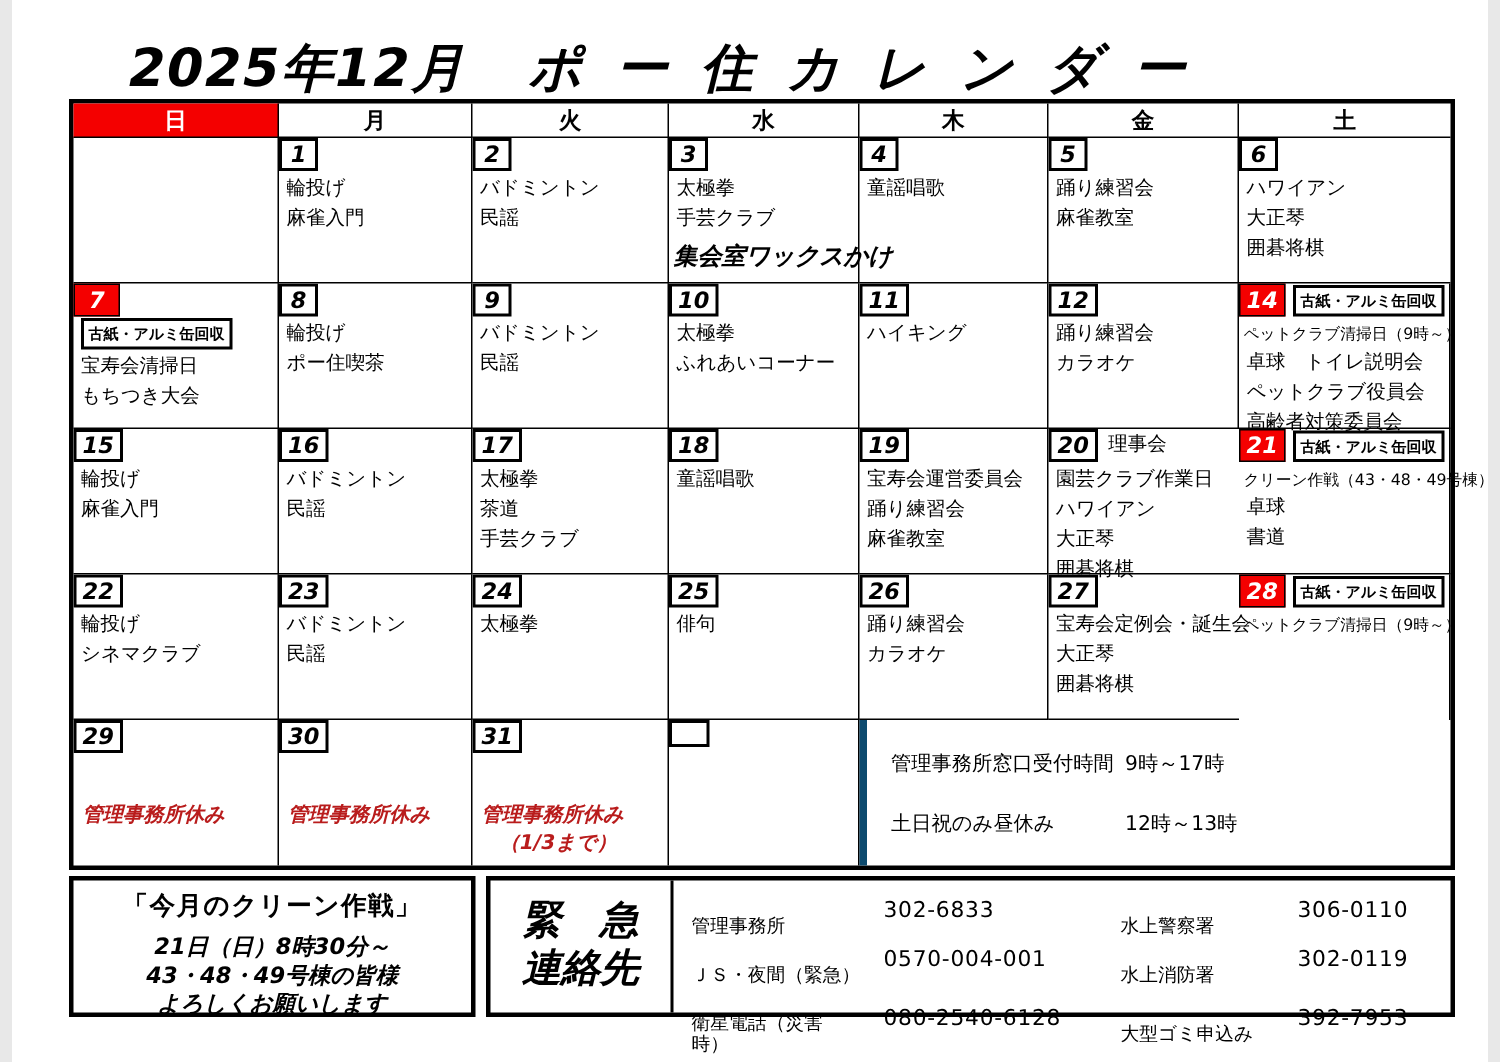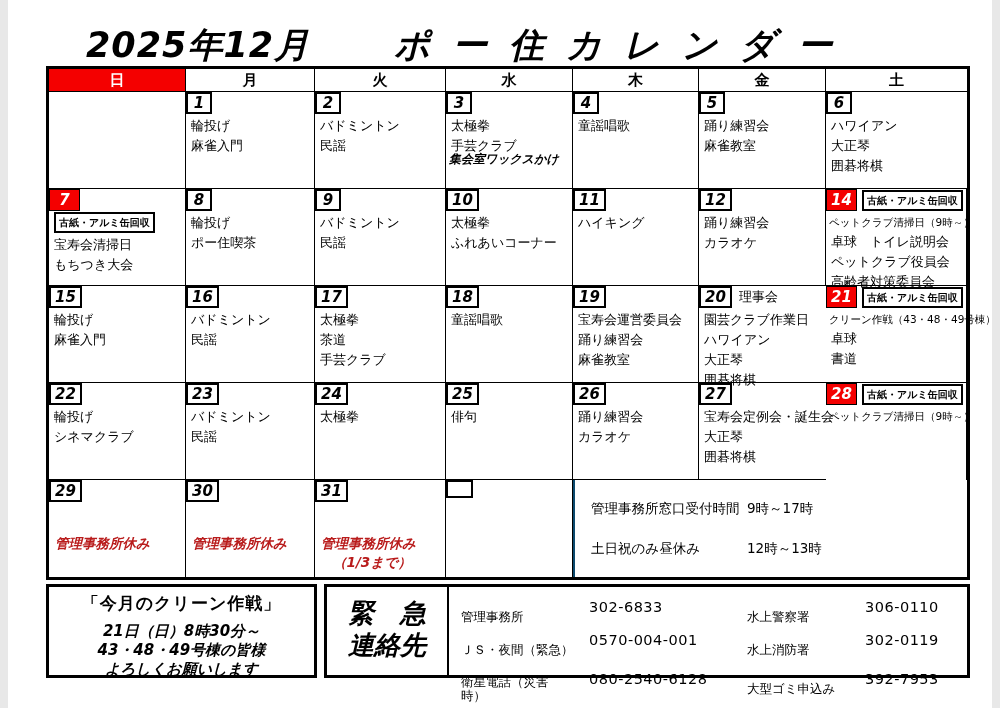--- a/index.html
+++ b/index.html
@@ -6,21 +6,21 @@
   html,body { background:#e8e8e8; }
   .page {
     position: relative; width: 984px; height: 708px; background: #fff;
     font-family: "DejaVu Sans", "Liberation Sans", sans-serif; color: #000;
     overflow: hidden; margin: 0 auto;
   }
   
   .title-row { position:absolute; left:78px; top:22px; display:flex; align-items:baseline;
                font-weight:bold; font-style:italic; white-space:nowrap; }
   .title-left { font-size:35px; letter-spacing:1px; }
-  .title-right { font-size:35px; margin-left:84px; letter-spacing:22px; }
+  .title-right { font-size:35px; margin-left:42px; letter-spacing:22px; }
 
   
   .calendar { position:absolute; left:38px; top:66px; width:924px; border:3px solid #000;
               display:grid; grid-template-columns:137px 129px 131px 127px 126px 127px 141px;
               background:#fff; }
   .hcell { height:23px; border-right:1px solid #000; border-bottom:1px solid #000;
            text-align:center; font-weight:bold; font-size:15px; line-height:22px; }
   .hsun  { background:#f40000; color:#fff; }
   .cell  { position:relative; height:97px; border-right:1px solid #000; border-bottom:1px solid #000; }
   .colend { border-right:none !important; }
@@ -30,27 +30,27 @@
              border:2px solid #000; font-style:italic; font-weight:bold; font-size:15px;
              line-height:18px; text-align:center; vertical-align:top; background:#fff; }
   .sunbox  { background:#f40000; color:#fff; border:1px solid #000; min-width:31px; line-height:20px; }
   .emptybox { min-width:27px; height:18px; }
   .sunlabel { display:inline-block; border:2px solid #000; font-size:10px; font-weight:bold;
               padding:2px 3px 1px 3px; margin:1px 0 0 5px; vertical-align:top; white-space:nowrap;font-family:Liberation Serif, serif; }
   .sidelabel { display:inline-block; font-size:13px; margin-left:7px; line-height:22px; vertical-align:top; }
 
   .event { font-size:13px; line-height:17.5px; padding-left:5px; margin-top:2.5px; white-space:nowrap; }
   .smallevent { font-size:10.5px; padding-left:3px; margin-top:5px; white-space:nowrap; }
-  .note { position:absolute; left:3px; bottom:20px; font-weight:bold; font-style:italic;
-          font-size:12px; white-space:nowrap; }
+  .note { position:absolute; left:3px; bottom:6px; font-weight:bold; font-style:italic;
+          font-size:16px; white-space:nowrap; }
   .closedwrap { position:absolute; left:6px; top:54px; color:#b91c1c; font-weight:bold;
                 font-style:italic; font-size:13.5px; line-height:19px; white-space:nowrap; }
   .closed-indent { margin-left:12px; }
 
-  .office { grid-column: span 2; border-left:2px solid #0c4a6e; display:flex; flex-direction:column;
+  .office { grid-column: span 2; border-left:5px solid #0c4a6e; display:flex; flex-direction:column;
             justify-content:center; gap:22px; padding-left:16px; }
   .oh-line { display:flex; font-size:13.5px; white-space:nowrap; }
   .oh-label { width:156px; }
 
   
   .bottom-left { position:absolute; left:38px; top:584px; width:271px; height:94px;
                  border:3px solid #000; text-align:center; padding-top:5px; background:#fff; }
   .bl-title { font-size:17px; font-weight:bold; letter-spacing:1px; }
   .bl-line  { font-size:15px; font-weight:bold; font-style:italic; line-height:19px; }
   .bl-first { margin-top:7px; }

